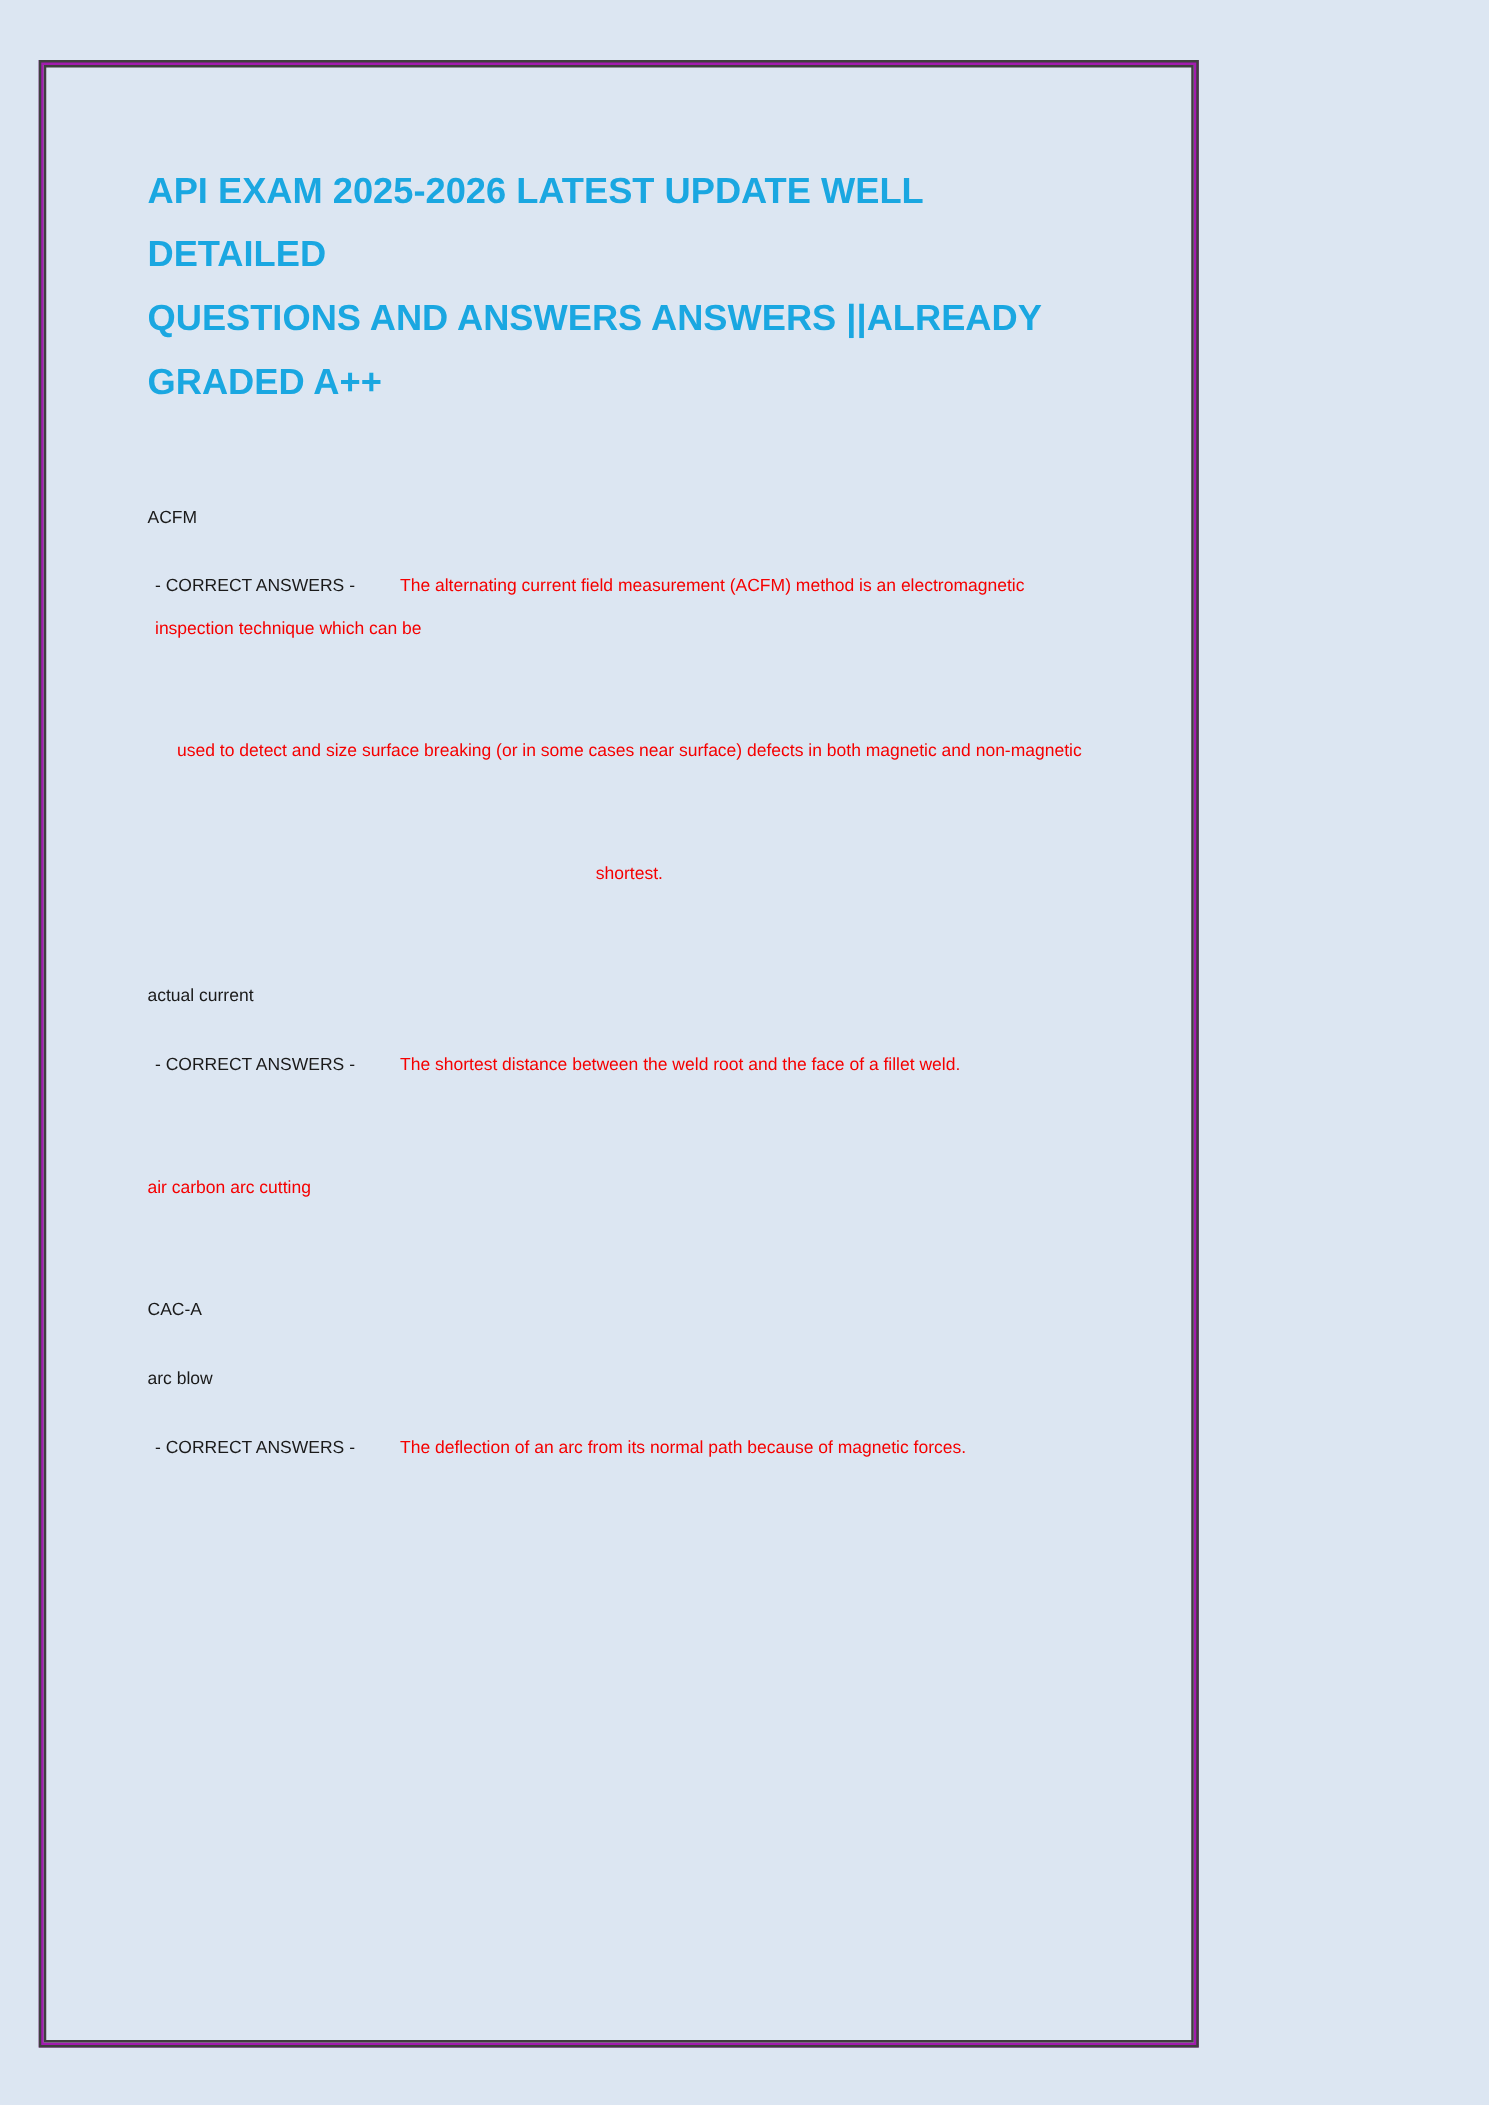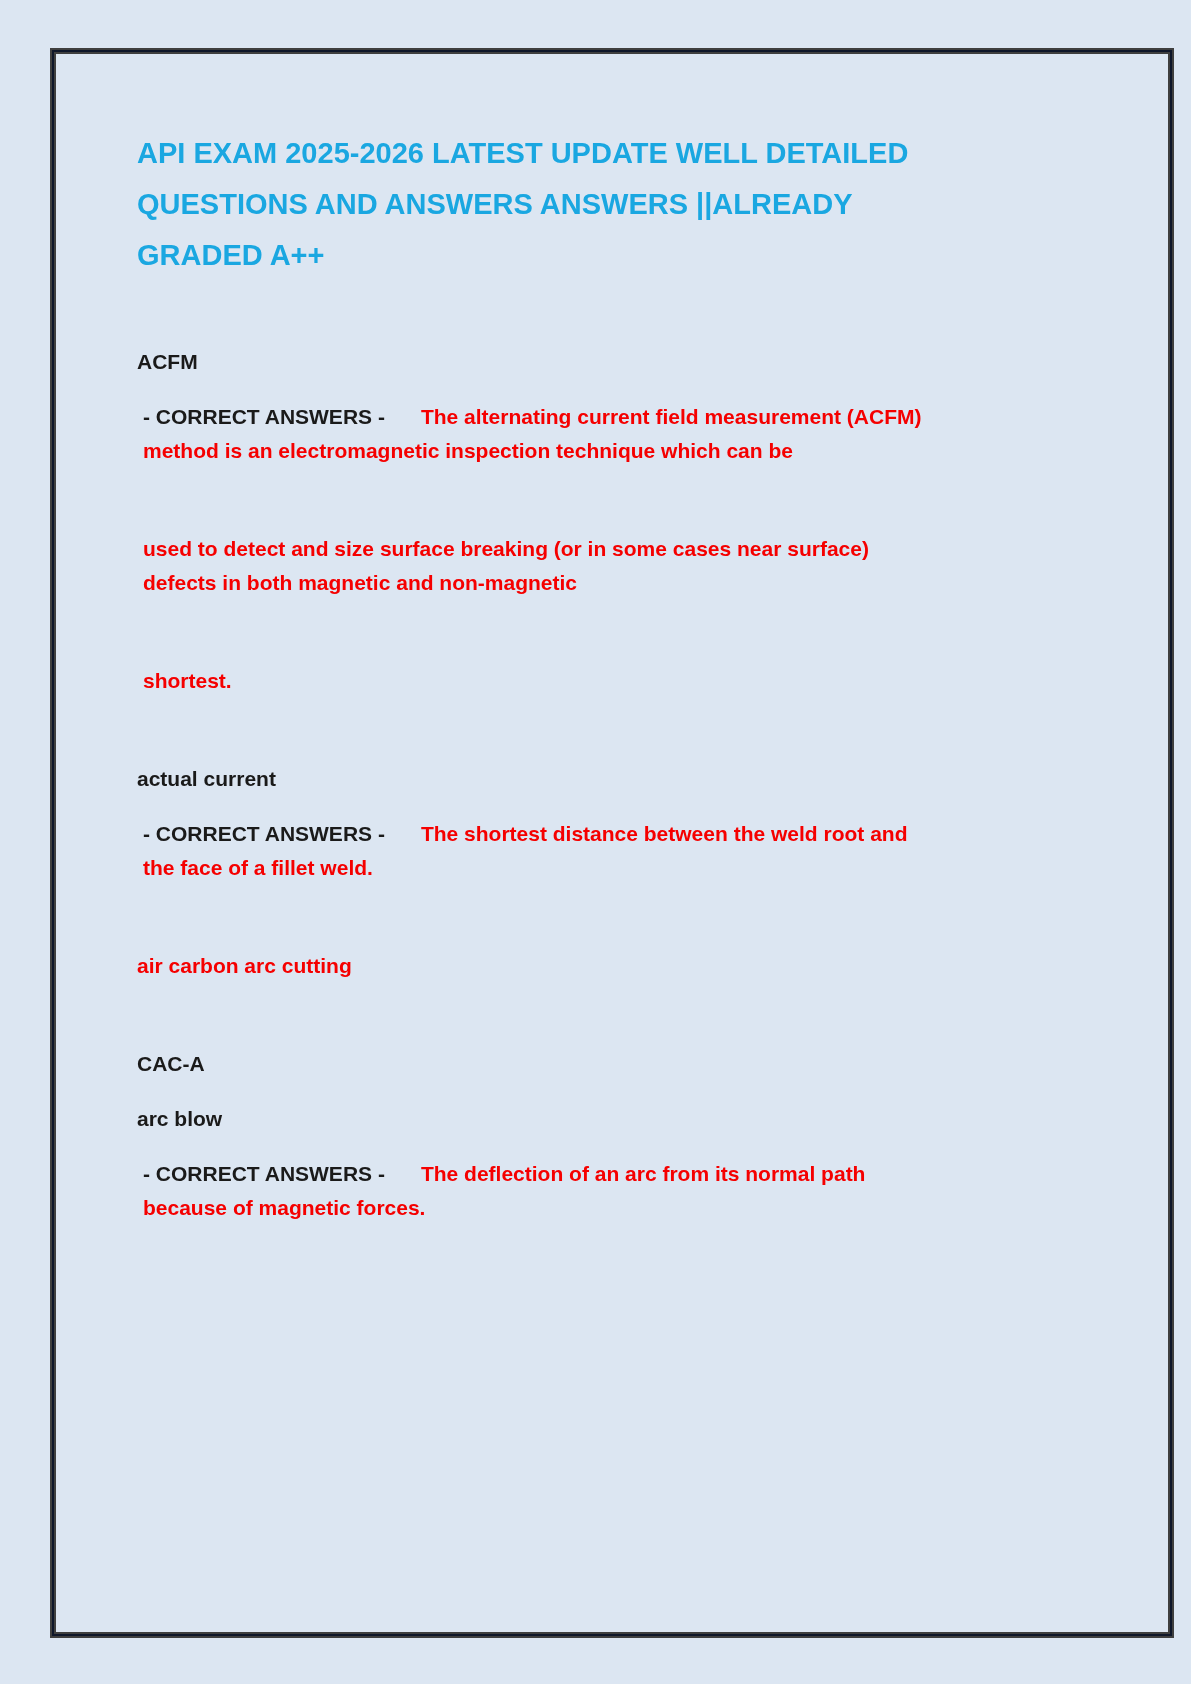--- a/index.html
+++ b/index.html
@@ -15,52 +15,52 @@
     width: 1191px;
     height: 1684px;
     background: var(--page-bg);
     position: relative;
     overflow: hidden;
     font-family: "Liberation Sans", "DejaVu Sans", sans-serif;
     color: var(--text-color);
   }
   .frame-outer {
     position: absolute;
-    left: 50px;
+    left: 31px;
     top: 48px;
-    width: 1124px;
+    width: 928px;
     height: 1590px;
     border: 2px solid var(--border-color);
-    background: #0f172a;
+    background: #a21caf;
     padding: 2px;
   }
   .frame-inner {
     width: 100%;
     height: 100%;
     border: 2px solid var(--border-color);
     background: var(--page-bg);
     padding: 74px 70px 0 81px;
     overflow: hidden;
   }
   h1.doc-title {
     margin: 0 0 64px 0;
     font-size: 29px;
     line-height: 51px;
     font-weight: bold;
     color: var(--title-color);
     letter-spacing: 0px;
   }
   h1.doc-title .tline { display: block; }
   #qa-list { max-width: 805px; }
-  p { margin: 0; font-size: 21px; line-height: 34px; font-weight: bold; }
+  p { margin: 0; font-size: 14px; line-height: 34px; }
   p.term { color: var(--text-color); margin-bottom: 21px; }
   p.term.red { color: var(--answer-color); }
   p.term.standalone { margin-bottom: 64px; }
   p.answer { margin-bottom: 64px; padding-left: 6px; }
-  p.answer.red { color: var(--answer-color); }
+  p.answer.red { color: var(--answer-color); text-align: center; }
   span.marker { color: var(--text-color); }
   span.red { color: var(--answer-color); margin-top: 28px; }
   span.marker-red:not(:empty) { margin-left: 6px; }
   span.answer-first { margin-left: 36px; }
 </style>
 </head>
 <body>
 
 <div class="frame-outer">
   <div class="frame-inner">

